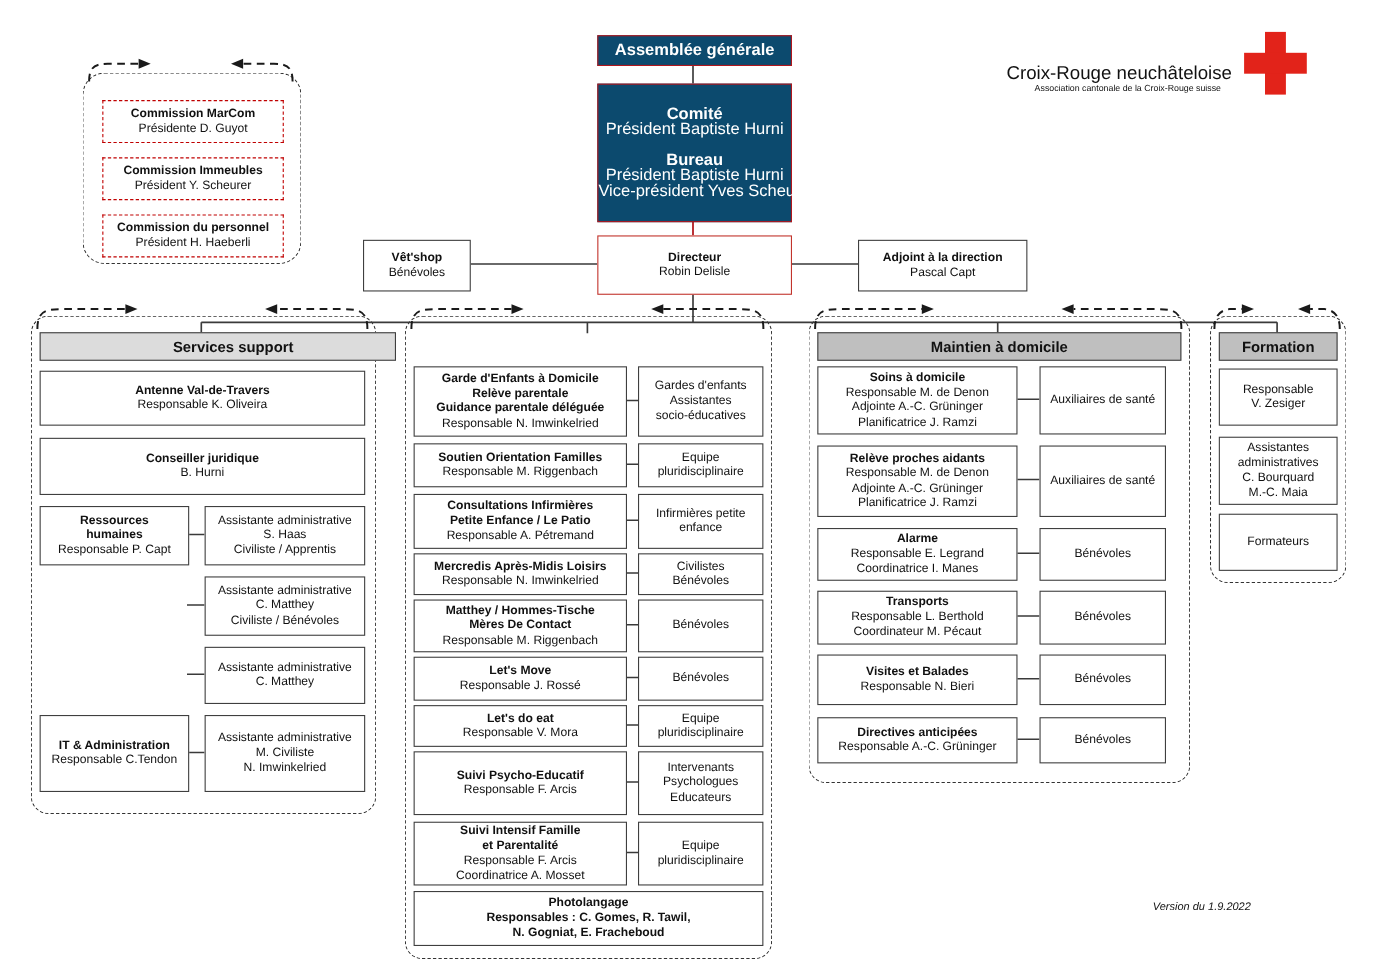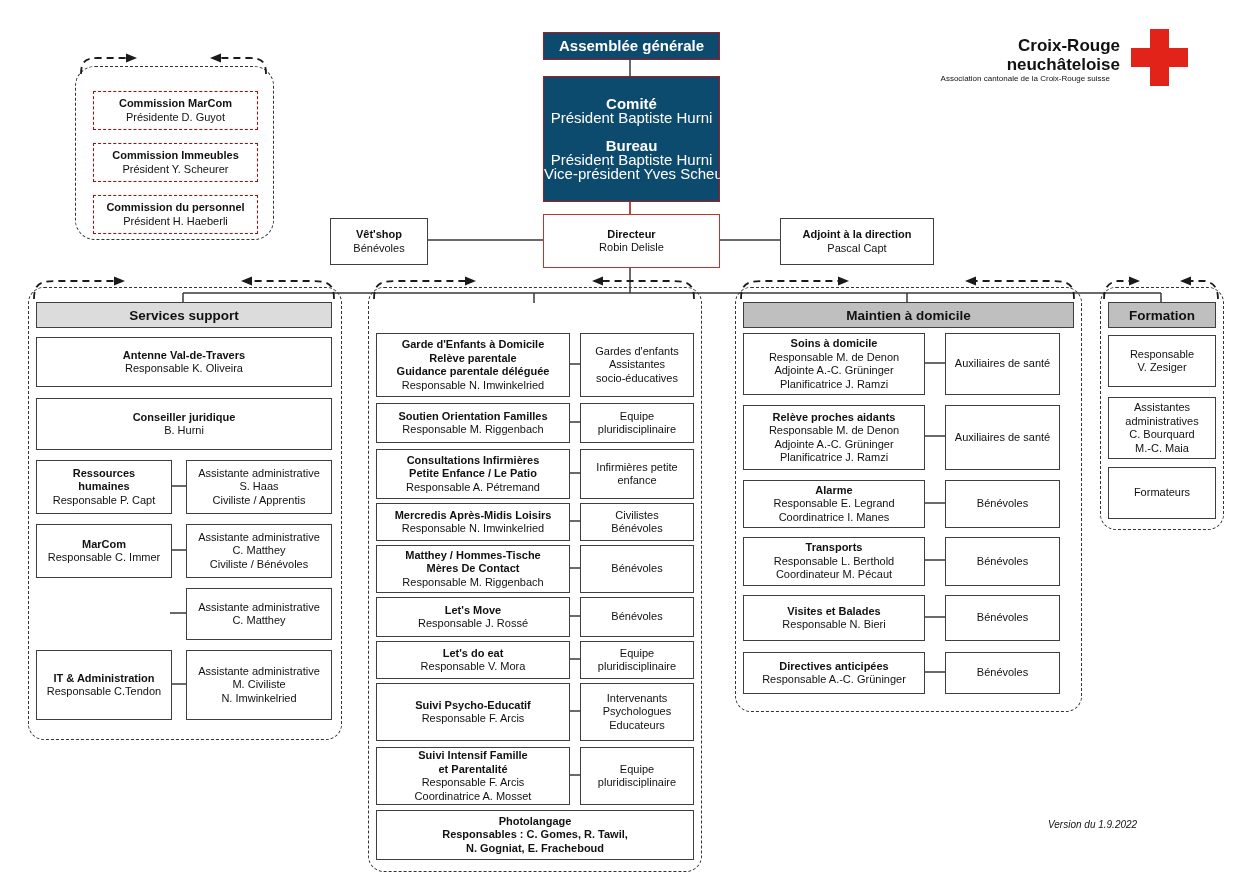--- a/index.html
+++ b/index.html
@@ -11,21 +11,21 @@
        display:flex;flex-direction:column;justify-content:center;text-align:center;
        font-size:11px;line-height:13.5px;}
   .box .ln{white-space:nowrap;}
   .box .b{font-weight:bold;}
   .red{background:#0c4a6e;border:1.3px solid #B1161C;color:#fff;font-size:15px;line-height:14px;}
   .dir{border:1.3px solid #C2342C;}
   .comm{border:1.3px dashed #C00000;margin-top:12px;}
   .hdr{position:absolute;z-index:2;border:1.3px solid #3F3F3F;display:flex;align-items:center;justify-content:center;
        font-weight:bold;font-size:13.5px;}
   .logo{position:absolute;left:905px;top:36px;width:215px;text-align:right;z-index:2;}
-  .logo-title{font-weight:bold;font-size:17px;line-height:19px;}
+  .logo-title{font-weight:normal;font-size:17px;line-height:19px;margin-top:21px;}
   .logo-sub{font-size:8px;padding-right:10px;}
   .cross{position:absolute;left:1131px;top:29px;width:57px;height:57px;z-index:2;}
   .cross .v{position:absolute;left:19px;top:0;width:19px;height:57px;}
   .cross .h{position:absolute;left:0;top:19px;width:57px;height:19px;}
   .version{position:absolute;left:1048px;top:819px;width:110px;font-size:10px;font-style:italic;z-index:2;}
 </style>
 </head>
 <body>
 
 <div id="canvas">
@@ -113,45 +113,41 @@
     </div>
   <div class="box comm" style="left:93px;top:131px;width:163px;height:37px">
       <div class="ln b">Commission Immeubles</div>
       <div class="ln">Président Y. Scheurer</div>
     </div>
   <div class="box comm" style="left:93px;top:183px;width:163px;height:37px">
       <div class="ln b">Commission du personnel</div>
       <div class="ln">Président H. Haeberli</div>
     </div>
 
-  <div class="hdr" style="left: 36px; top: 302px; width: 294px; height: 24px; background: rgb(220, 220, 220);">Services support</div>
+  <div class="hdr" style="left: 36px; top: 302px; width: 294px; height: 24px; background: rgb(220, 220, 220); padding-left: 28px;">Services support</div>
   <div class="hdr" style="left: 743px; top: 302px; width: 329px; height: 24px; background: rgb(191, 191, 191);">Maintien à domicile</div>
   <div class="hdr" style="left: 1108px; top: 302px; width: 106px; height: 24px; background: rgb(191, 191, 191);">Formation</div>
 
   <div class="box" style="left:36px;top:337px;width:294px;height:48px">
       <div class="ln b">Antenne Val-de-Travers</div>
       <div class="ln">Responsable K. Oliveira</div>
     </div>
   <div class="box" style="left:36px;top:398px;width:294px;height:50px">
       <div class="ln b">Conseiller juridique</div>
       <div class="ln">B. Hurni</div>
     </div>
   <div class="box" style="left:36px;top:460px;width:134px;height:52px">
       <div class="ln b">Ressources</div>
       <div class="ln b">humaines</div>
       <div class="ln">Responsable P. Capt</div>
     </div>
   <div class="box" style="left:186px;top:460px;width:144px;height:52px">
       <div class="ln">Assistante administrative</div>
       <div class="ln">S. Haas</div>
       <div class="ln">Civiliste / Apprentis</div>
-    </div>
-  <div class="box" style="left:36px;top:524px;width:134px;height:52px">
-      <div class="ln b">MarCom</div>
-      <div class="ln">Responsable C. Immer</div>
     </div>
   <div class="box" style="left:186px;top:524px;width:144px;height:52px">
       <div class="ln">Assistante administrative</div>
       <div class="ln">C. Matthey</div>
       <div class="ln">Civiliste / Bénévoles</div>
     </div>
   <div class="box" style="left:186px;top:588px;width:144px;height:50px">
       <div class="ln">Assistante administrative</div>
       <div class="ln">C. Matthey</div>
     </div>

